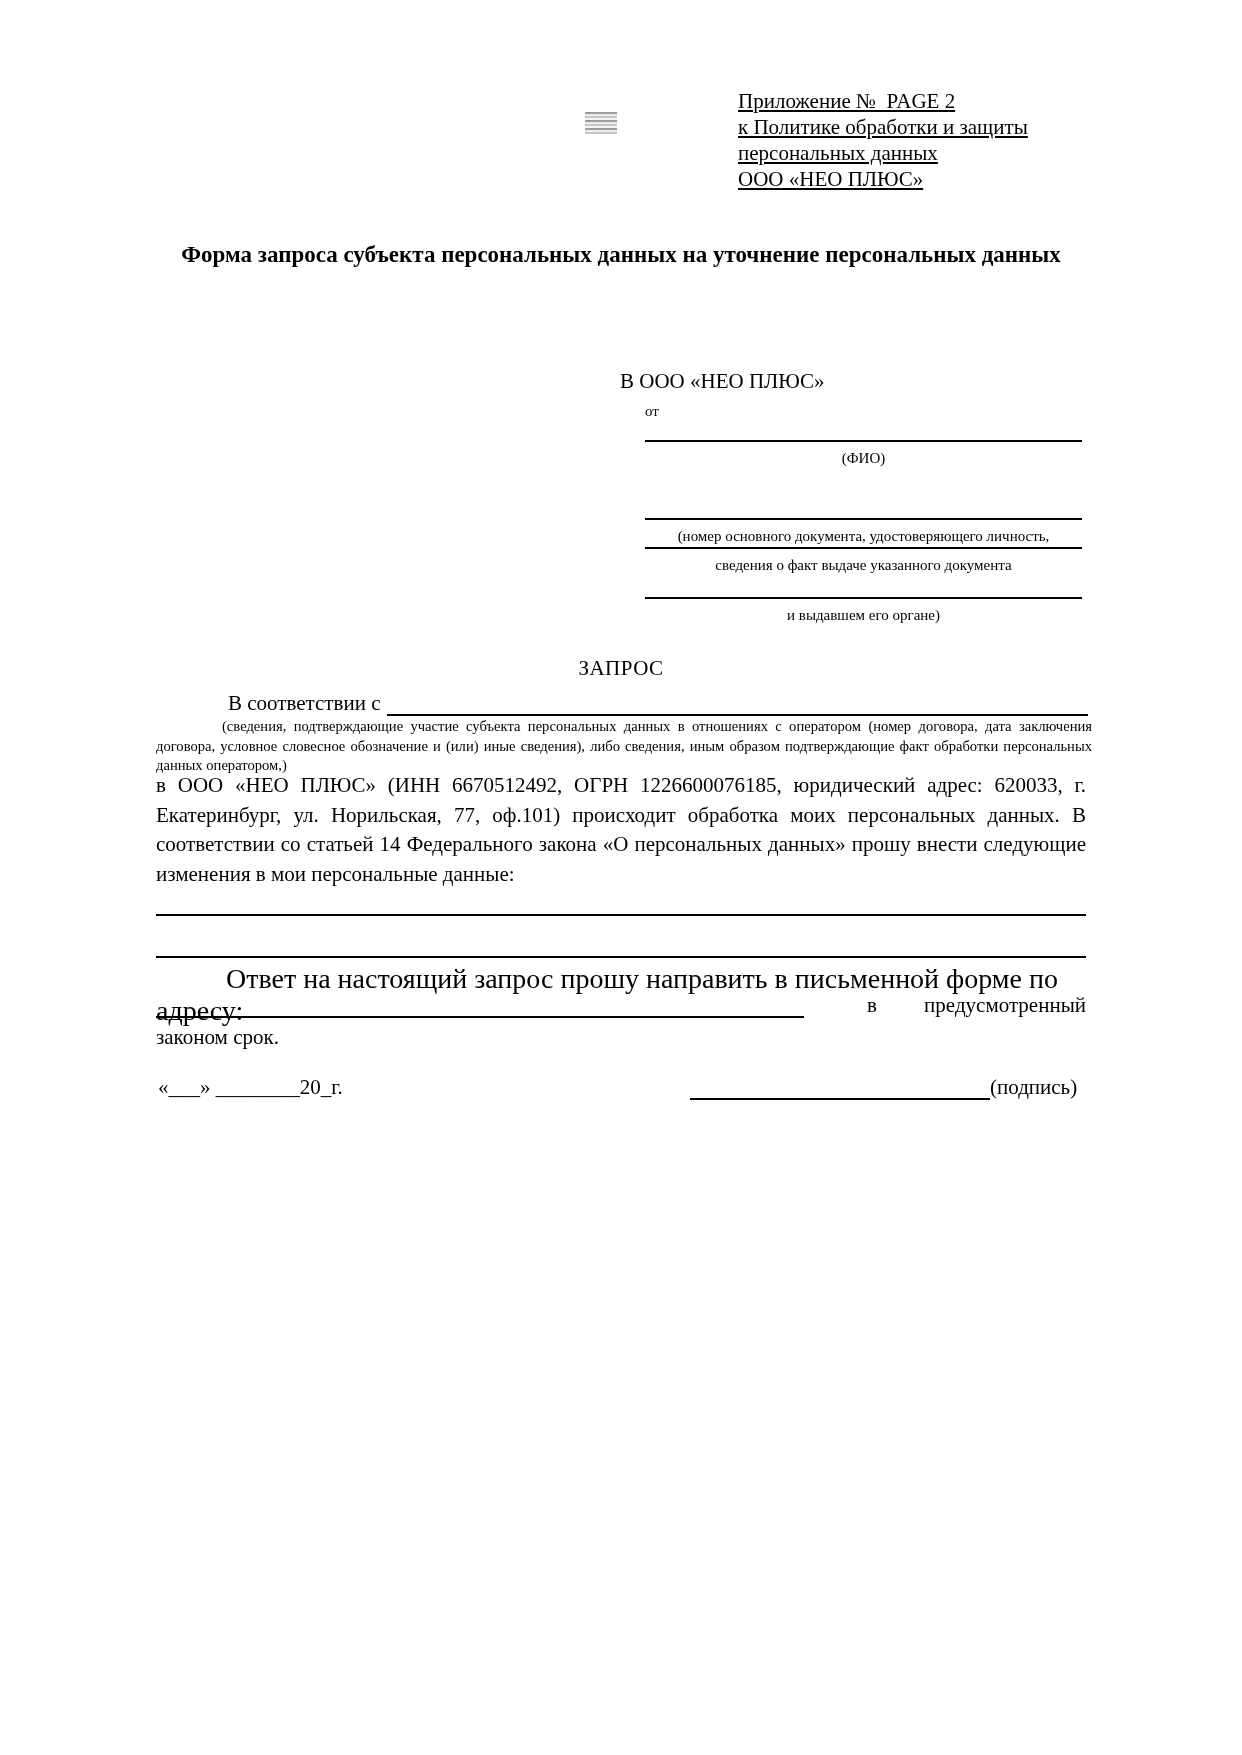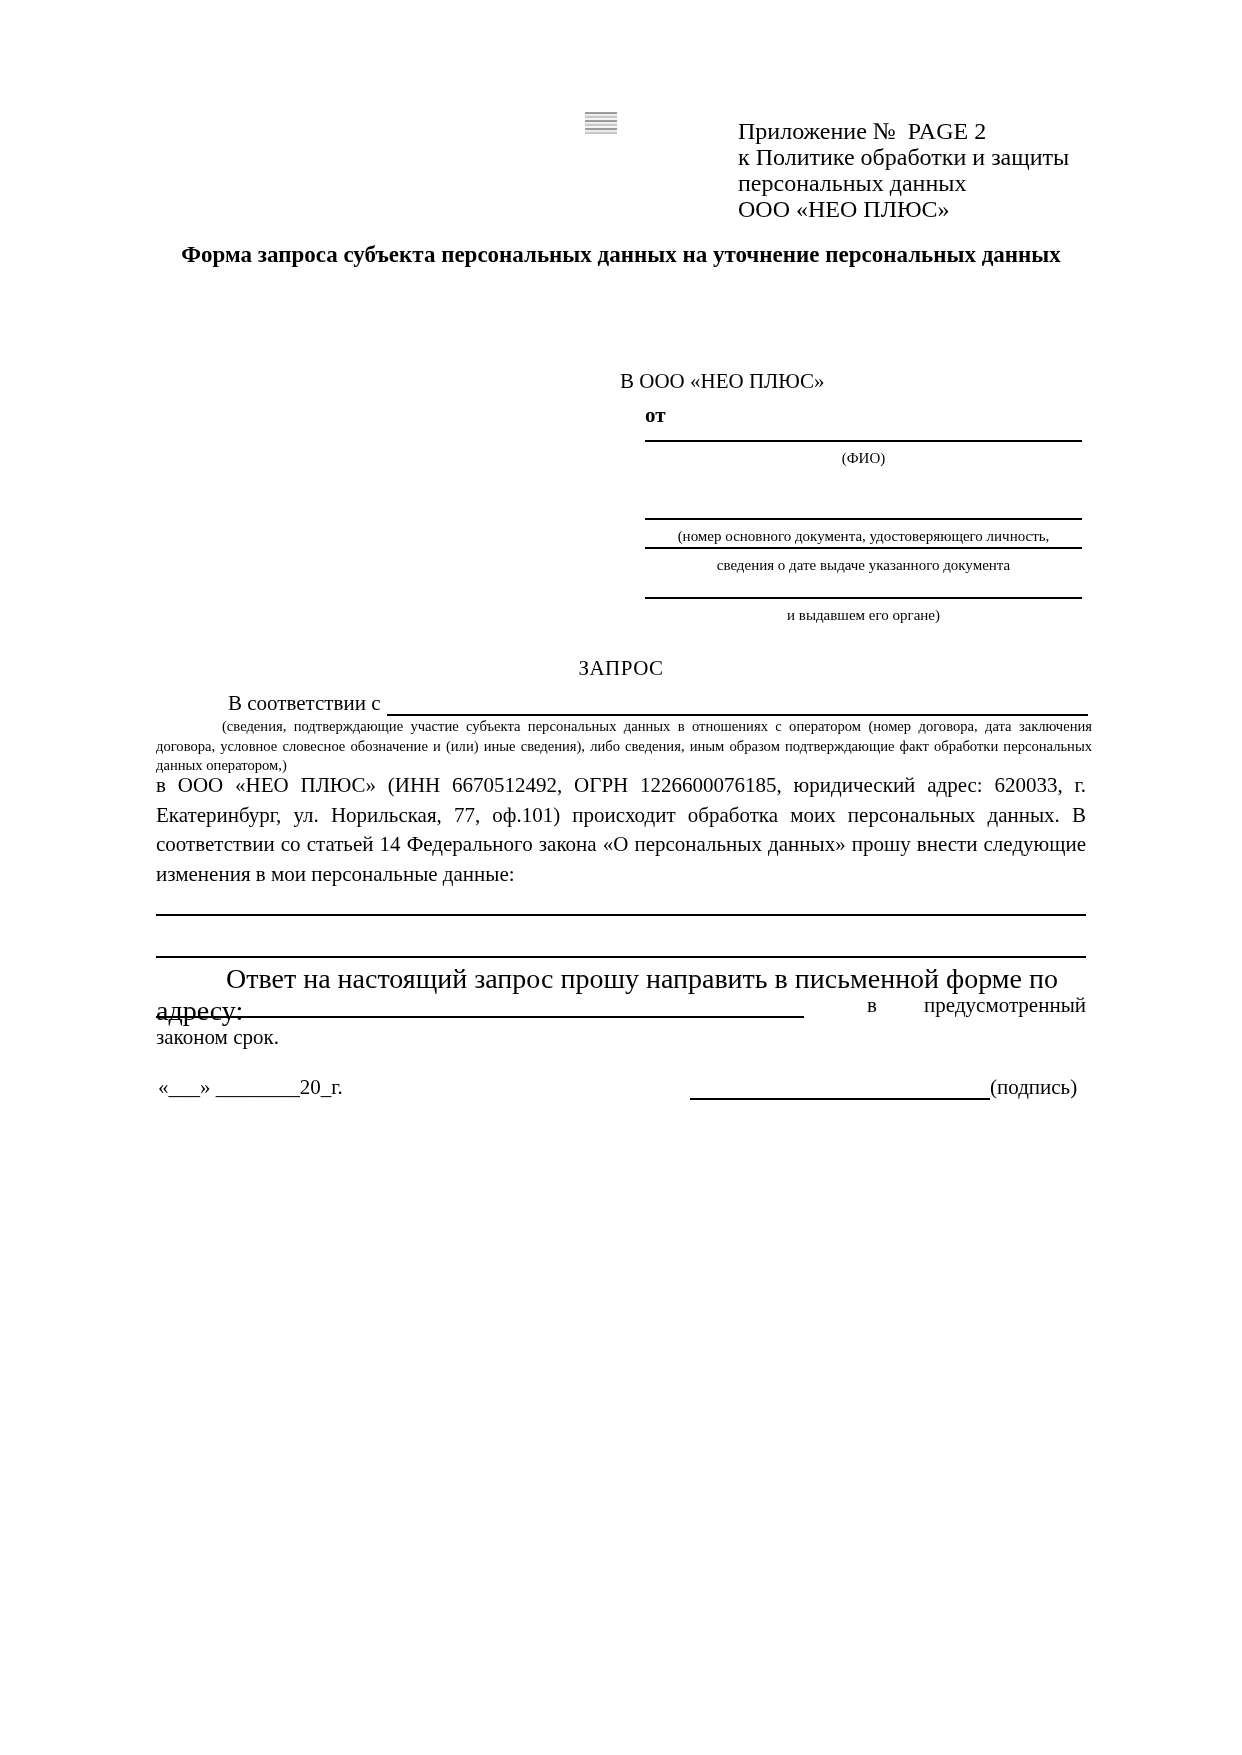--- a/index.html
+++ b/index.html
@@ -16,29 +16,29 @@
   .pre { white-space: pre-wrap; }
 
   
   .artifact {
     left: 585px; top: 112px; width: 32px; height: 22px;
     background:
       repeating-linear-gradient(180deg, #8a8a8a 0 2px, #e8e8e8 2px 4px, #bdbdbd 4px 6px, #f2f2f2 6px 8px);
     opacity: .85;
   }
 
-  .hdr-block { left: 738px; top: 118px; font-size: 24px; line-height: 26px; }
+  .hdr-block { left: 738px; top: 88px; font-size: 21px; line-height: 26px; text-decoration: underline; }
 
   .title {
     left: 156px; top: 238px; width: 930px;
     text-align: center; font-weight: bold; font-size: 23px; line-height: 34px;
   }
 
   .addr-to   { left: 620px; top: 369px; font-size: 21px; }
-  .addr-from { left: 645px; top: 403px; font-size: 21px; font-weight: bold; }
+  .addr-from { left: 645px; top: 403px; font-size: 15px; }
 
   .field { left: 645px; width: 437px; border-top: 2px solid #000; text-align: center; }
   .field .cap { font-size: 15px; line-height: 18px; padding-top: 7px; display: block; }
   .f1 { top: 440px; }
   .f2 { top: 490px; margin-top: 28px; }
   .f3 { top: 547px; }
   .f4 { top: 597px; }
 
   .zapros { left: 156px; top: 656px; width: 930px; text-align: center;
             font-size: 21px; letter-spacing: .5px; }
@@ -96,21 +96,21 @@
   <div class="abs addr-to">В ООО «НЕО ПЛЮС»</div>
   <div class="abs addr-from">от</div>
 
   <div class="abs field f1">
     <span class="cap">(ФИО)</span>
   </div>
   <div class="abs field f2">
     <span class="cap">(номер основного документа, удостоверяющего личность,</span>
   </div>
   <div class="abs field f3">
-    <span class="cap">сведения о дате выдаче указанного документа</span>
+    <span class="cap">сведения о факт выдаче указанного документа</span>
   </div>
   <div class="abs zapros">ЗАПРОС</div>
 
   <div class="abs field f4">
     <span class="cap">и выдавшем его органе)</span>
   </div>
 
   <div class="abs intro">
     <span class="lead-txt">В соответствии с</span>
     <span class="blank"></span>

